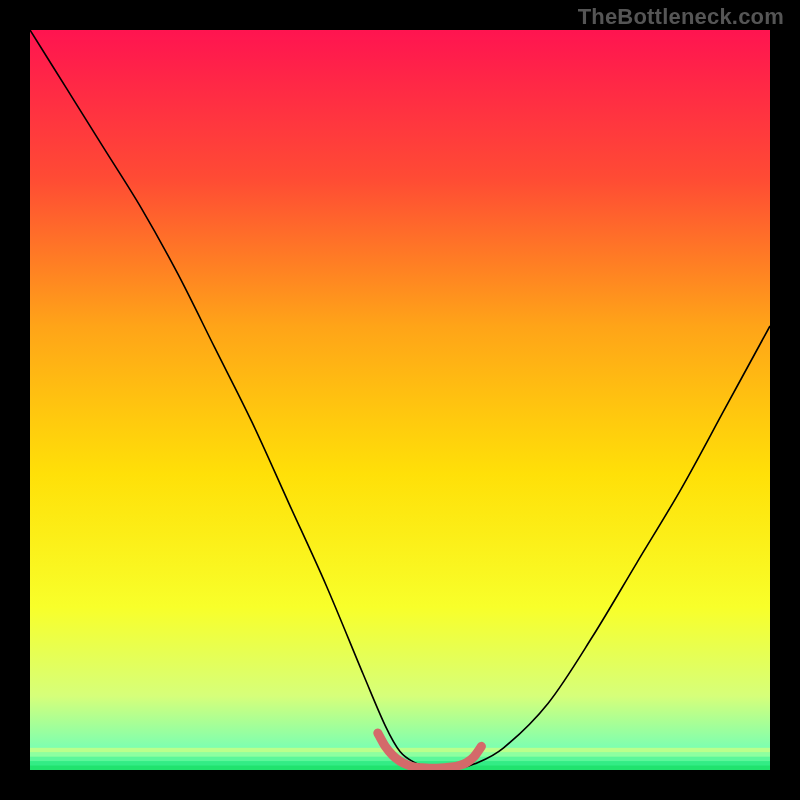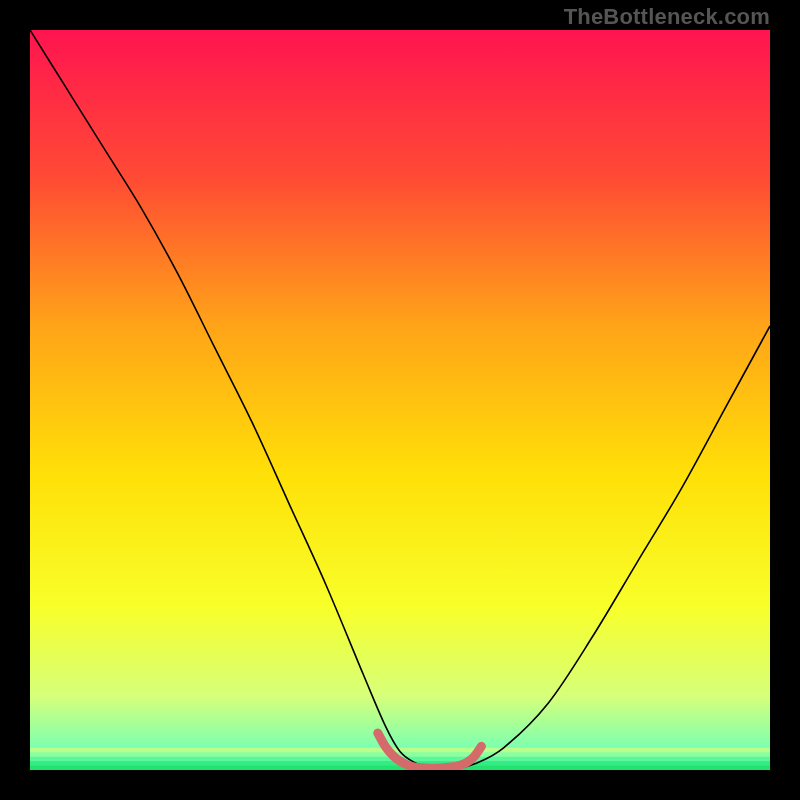--- a/index.html
+++ b/index.html
@@ -21,21 +21,21 @@
     position: absolute;
     top: 30px;
     left: 30px;
     width: 740px;
     height: 740px;
     overflow: hidden;
   }
   .watermark {
     position: absolute;
     top: 4px;
-    right: 30px;
+    right: 16px;
     color: #555;
     font-size: 22px;
     font-weight: 600;
     letter-spacing: 0.2px;
   }
   svg { display: block; }
 </style>
 </head>
 <body>
 

